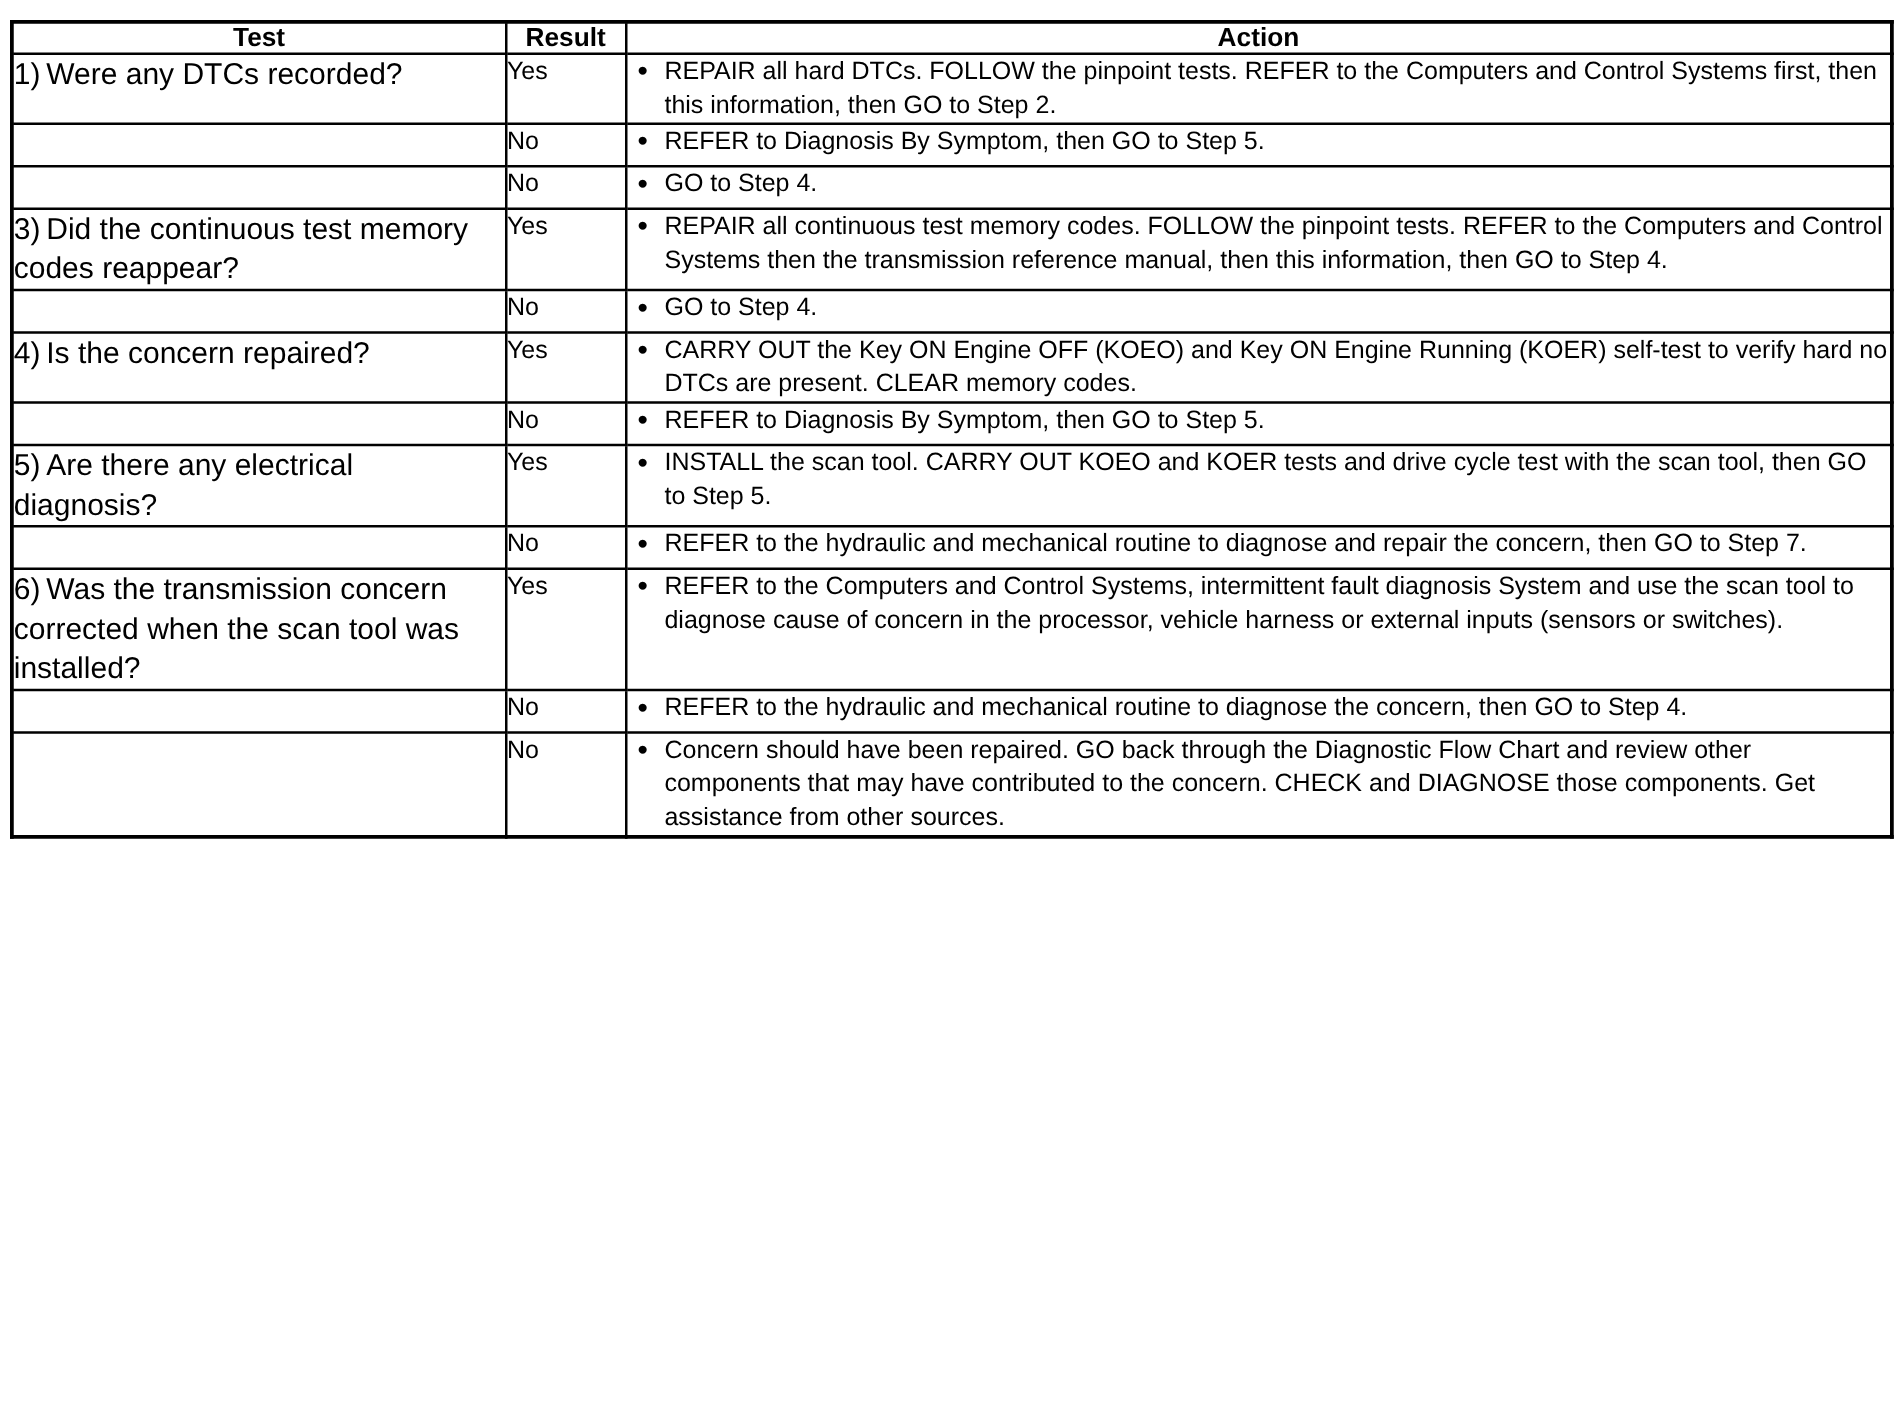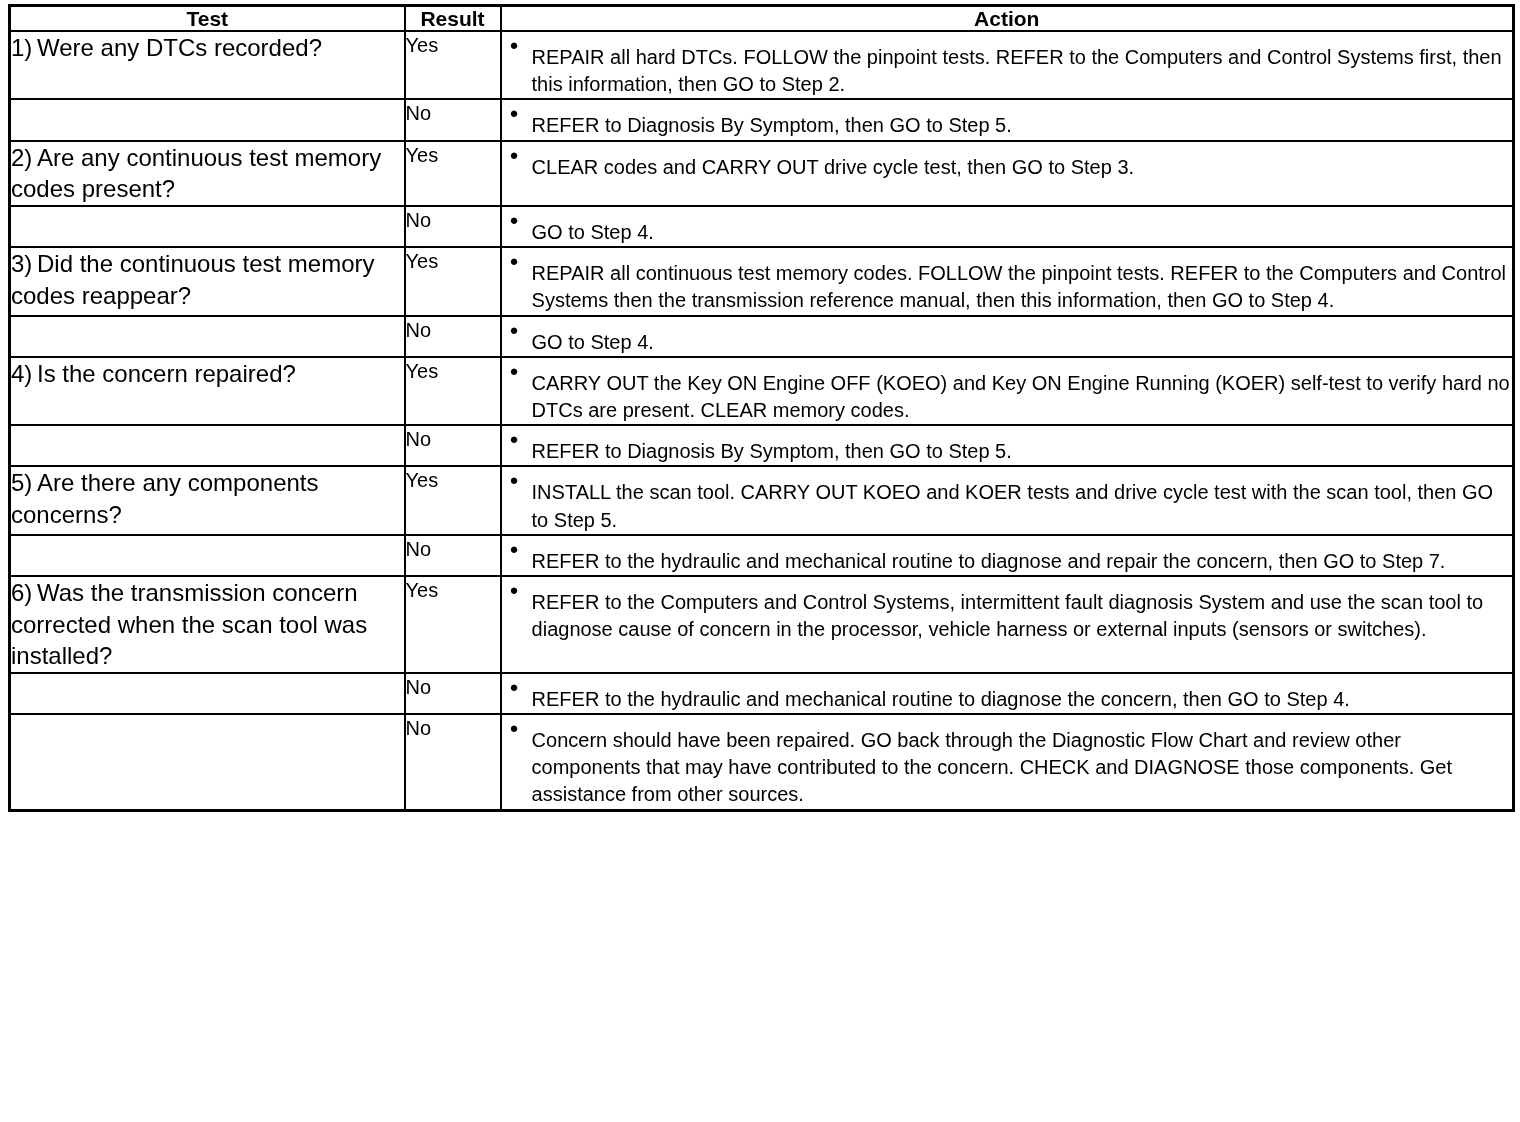--- a/index.html
+++ b/index.html
@@ -11,21 +11,21 @@
     width: 1520px;
     height: 1122px;
     font-family: "Liberation Sans", sans-serif;
     color: #000000;
     overflow: hidden;
   }
   .page {
     box-sizing: border-box;
     width: 1520px;
     height: 846px;
-    padding: 4px 8px 4px 8px;
+    padding: 16px 8px 4px 8px;
   }
   table.diag {
     border-collapse: collapse;
     width: 1504px;
     table-layout: fixed;
     border: 3px solid #000;
   }
   table.diag th, table.diag td {
     border: 2px solid #000;
     vertical-align: top;
@@ -69,21 +69,20 @@
   }
   .bullet {
     flex: 0 0 auto;
     font-size: 15px;
     line-height: 1.7;
     padding-right: 13px;
     padding-left: 8px;
   }
   .bullet-text {
     flex: 1 1 auto;
-    margin-top: 12px;
   }
   .empty-cell {
     height: 100%;
   }
 </style>
 </head>
 <body>
 
 <div class="page">
   <table class="diag">
@@ -114,30 +113,20 @@
           <td class="test-cell"><span class="empty-cell">&nbsp;</span></td>
           <td class="result-cell">No</td>
           <td class="action-cell">
             <div class="bullet-row">
               <span class="bullet">●</span>
               <span class="bullet-text">REFER to Diagnosis By Symptom, then GO to Step 5.</span>
             </div>
           </td>
         </tr>
         <tr>
-          <td class="test-cell"><span class="step-num">2)</span><span>Are any continuous test memory codes present?</span></td>
-          <td class="result-cell">Yes</td>
-          <td class="action-cell">
-            <div class="bullet-row">
-              <span class="bullet">●</span>
-              <span class="bullet-text">CLEAR codes and CARRY OUT drive cycle test, then GO to Step 3.</span>
-            </div>
-          </td>
-        </tr>
-        <tr>
           <td class="test-cell"><span class="empty-cell">&nbsp;</span></td>
           <td class="result-cell">No</td>
           <td class="action-cell">
             <div class="bullet-row">
               <span class="bullet">●</span>
               <span class="bullet-text">GO to Step 4.</span>
             </div>
           </td>
         </tr>
         <tr>
@@ -174,21 +163,21 @@
           <td class="test-cell"><span class="empty-cell">&nbsp;</span></td>
           <td class="result-cell">No</td>
           <td class="action-cell">
             <div class="bullet-row">
               <span class="bullet">●</span>
               <span class="bullet-text">REFER to Diagnosis By Symptom, then GO to Step 5.</span>
             </div>
           </td>
         </tr>
         <tr>
-          <td class="test-cell"><span class="step-num">5)</span><span>Are there any components concerns?</span></td>
+          <td class="test-cell"><span class="step-num">5)</span><span>Are there any electrical diagnosis?</span></td>
           <td class="result-cell">Yes</td>
           <td class="action-cell">
             <div class="bullet-row">
               <span class="bullet">●</span>
               <span class="bullet-text">INSTALL the scan tool. CARRY OUT KOEO and KOER tests and drive cycle test with the scan tool, then GO to Step 5.</span>
             </div>
           </td>
         </tr>
         <tr>
           <td class="test-cell"><span class="empty-cell">&nbsp;</span></td>

